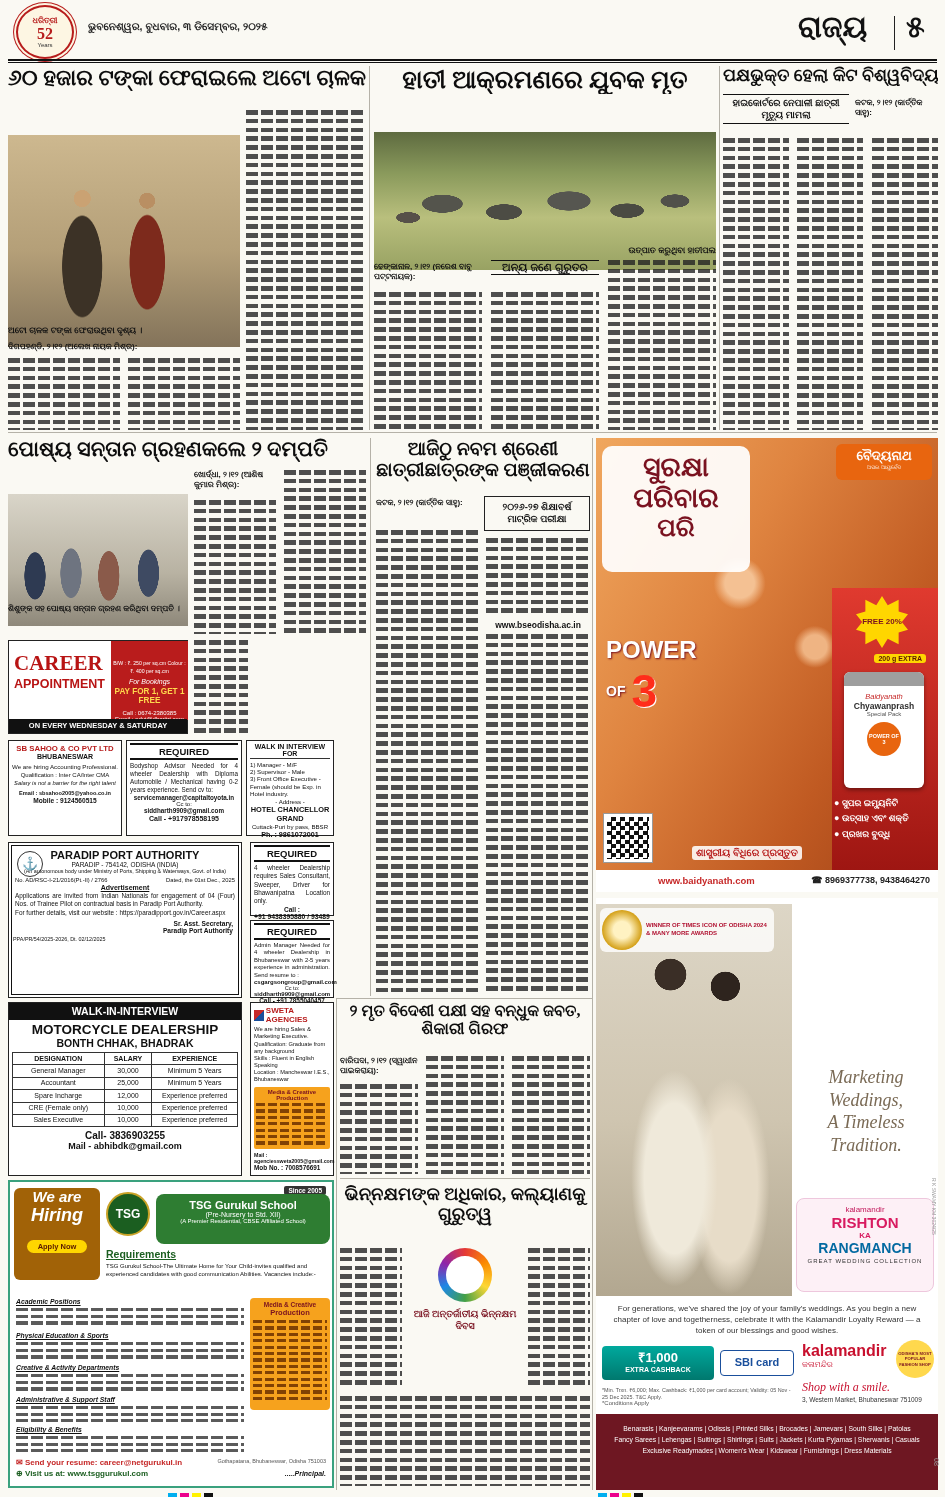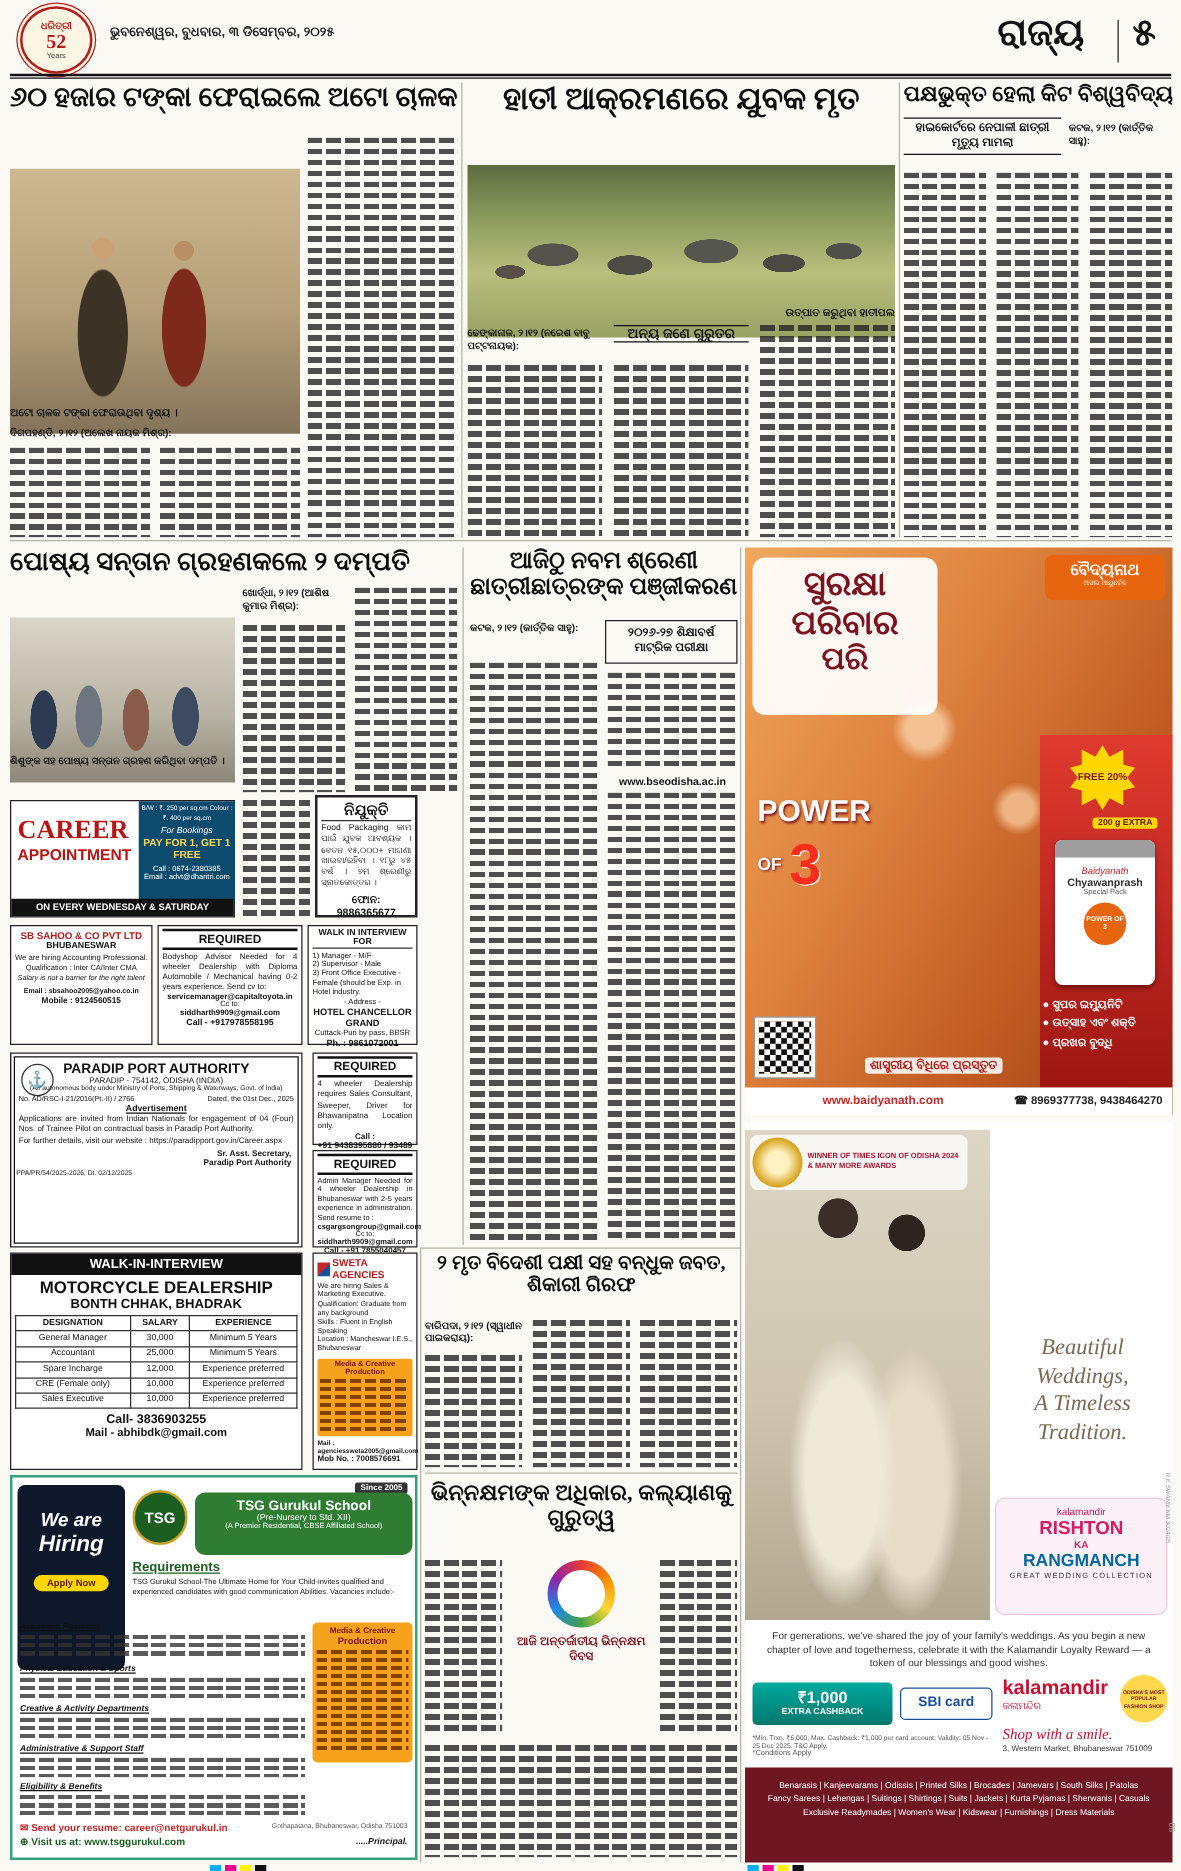--- a/index.html
+++ b/index.html
@@ -96,37 +96,32 @@
     <div class="abs photo photo-group" style="left:0;top:32px;width:180px;height:132px"></div>
     <div class="abs cap" style="left:0;top:166px;width:180px;font-size:8px">ଶିଶୁଙ୍କ ସହ ପୋଷ୍ୟ ସନ୍ତାନ ଗ୍ରହଣ କରିଥିବା ଦମ୍ପତି ।</div>
     <div class="abs dl" style="left:186px;top:32px;width:82px">ଖୋର୍ଦ୍ଧା, ୨।୧୨ (ଆଶିଷ କୁମାର ମିଶ୍ର):</div>
     <div class="abs sim" style="left:186px;top:62px;width:82px;height:134px"></div>
     <div class="abs sim" style="left:276px;top:32px;width:82px;height:164px"></div>
   </div>
 
   <div class="abs adbox" style="left:8px;top:640px;width:180px;height:94px">
     <div class="abs b serif" style="left:5px;top:10px;font-size:21px;color:#b81414">CAREER</div>
     <div class="abs b" style="left:5px;top:36px;font-size:12.5px;color:#b81414">APPOINTMENT</div>
-    <div class="abs ctr" style="left:102px;top:0;width:77px;height:79px;background:#0c4a6e;color:#fff;padding:1px 2px">
+    <div class="abs ctr" style="left:102px;top:0;width:77px;height:79px;background:#b91c1c;color:#fff;padding:18px 2px">
       <div style="font-size:5.2px">B/W : ₹. 250 per sq.cm  Colour : ₹. 400 per sq.cm</div>
       <div class="i" style="font-size:7px;margin-top:3px">For Bookings</div>
       <div class="b" style="font-size:8.2px;margin-top:2px;color:#ffd84d">PAY FOR 1, GET 1 FREE</div>
       <div style="font-size:6px;margin-top:5px">Call : 0674-2380385</div>
       <div style="font-size:6px">Email : advt@dharitri.com</div>
     </div>
     <div class="abs b ctr" style="left:0;bottom:0;width:178px;height:14px;background:#111;color:#fff;font-size:7.5px;line-height:14px">ON EVERY WEDNESDAY &amp; SATURDAY</div>
   </div>
 
   <div class="abs sim" style="left:194px;top:640px;width:54px;height:94px"></div>
 
-  <div class="abs adbox" style="left:252px;top:636px;width:82px;height:98px;border-width:2px;padding:3px">
-    <div class="b ctr" style="font-size:12px;border-bottom:1px solid #333;padding-bottom:1px">ନିଯୁକ୍ତି</div>
-    <div class="jst" style="font-size:6.8px;line-height:1.3;margin-top:2px">Food Packaging କାମ ପାଇଁ ଯୁବକ ଆବଶ୍ୟକ । ବେତନ ୧୫,୦୦୦+ ମାଗଣା ଖାଇବା/ରହିବା । ୧୮ରୁ ୪୫ ବର୍ଷ । ୭ମ ଶ୍ରେଣୀରୁ ସ୍ନାତକୋତ୍ତର ।</div>
-    <div class="b ctr" style="font-size:8.5px;margin-top:2px">ଫୋନ: 9886365677</div>
-  </div>
 
   <div class="abs adbox ctr" style="left:8px;top:740px;width:114px;height:96px;padding:3px 2px">
     <div class="b" style="font-size:7.8px;color:#b71c1c">SB SAHOO &amp; CO PVT LTD</div>
     <div class="b" style="font-size:7px">BHUBANESWAR</div>
     <div style="font-size:6.2px;margin-top:3px">We are hiring Accounting Professional.</div>
     <div style="font-size:6px;margin-top:2px">Qualification : Inter CA/Inter CMA</div>
     <div class="i" style="font-size:5.8px;margin-top:2px">Salary is not a barrier for the right talent</div>
     <div class="b" style="font-size:5.6px;margin-top:4px">Email : sbsahoo2005@yahoo.co.in</div>
     <div class="b" style="font-size:6.6px;margin-top:1px">Mobile : 9124560515</div>
   </div>
@@ -237,21 +232,21 @@
     <div style="font-size:5.7px;line-height:1.25">Location : Mancheswar I.E.S., Bhubaneswar</div>
     <div style="background:#f6a21d;border-radius:2px;margin-top:3px;padding:2px">
       <div class="b ctr" style="font-size:6px;color:#7a1220">Media &amp; Creative Production</div>
       <div class="sim onorange" style="height:44px;margin-top:2px"></div>
     </div>
     <div class="b" style="font-size:5.3px;margin-top:3px">Mail : agenciessweta2005@gmail.com</div>
     <div class="b" style="font-size:6.4px">Mob No. : 7008576691</div>
   </div>
 
   <div class="abs" style="left:8px;top:1180px;width:326px;height:308px;border:2px solid #3aa17e;background:#fff">
-    <div class="abs ctr" style="left:4px;top:6px;width:86px;height:148px;background:#0f172a;border-radius:6px;padding-top:20px">
+    <div class="abs ctr" style="left:4px;top:6px;width:86px;height:92px;background:#a16207;border-radius:6px;">
       <div class="b i" style="font-size:15px;color:#fff">We are</div>
       <div class="b i" style="font-size:18px;color:#fff">Hiring</div>
       <div class="b ctr" style="width:60px;height:13px;background:#ffd600;border-radius:7px;font-size:7.5px;line-height:13px;margin:14px auto 0;color:#5a1a00">Apply Now</div>
     </div>
     <div class="abs b ctr" style="left:96px;top:10px;width:44px;height:44px;border-radius:50%;background:#1b5e20;border:2px solid #c9a227;color:#fff;font-size:12px;line-height:40px">TSG</div>
     <div class="abs b" style="right:6px;top:4px;font-size:6.5px;background:#333;color:#fff;padding:1px 4px;border-radius:2px">Since 2005</div>
     <div class="abs ctr" style="left:146px;top:12px;width:174px;height:50px;background:#2e7d32;border-radius:8px;color:#fff;padding-top:5px">
       <div class="b" style="font-size:11px">TSG Gurukul School</div>
       <div style="font-size:7px">(Pre-Nursery to Std. XII)</div>
       <div style="font-size:6px">(A Premier Residential, CBSE Affiliated School)</div>
@@ -365,21 +360,21 @@
     </div>
   </div>
 
   <div class="abs" style="left:596px;top:898px;width:342px;height:592px;background:#fff">
     <div class="abs photo photo-wed" style="left:0;top:6px;width:196px;height:392px"></div>
     <div class="abs" style="left:4px;top:10px;width:174px;display:flex;gap:4px;align-items:center;background:rgba(255,255,255,.8);border-radius:6px;padding:2px">
       <div style="width:40px;height:40px;border-radius:50%;background:radial-gradient(#fff2c2 30%,#d4a017 70%,#a87b00);flex:0 0 40px"></div>
       <div class="b" style="font-size:6px;color:#b01030;line-height:1.3">WINNER OF TIMES ICON OF ODISHA 2024 &amp; MANY MORE AWARDS</div>
     </div>
     <div class="abs ctr serif i" style="left:204px;top:168px;width:132px;color:#7a6a55;font-size:18px;line-height:1.25">
-      <div>Beautiful</div>
+      <div>Marketing</div>
       <div>Weddings,</div>
       <div>A Timeless</div>
       <div>Tradition.</div>
     </div>
     <div class="abs ctr" style="left:200px;top:300px;width:138px;height:94px;background:#fdf0f6;border:1px solid #eec7dd;border-radius:8px;padding-top:6px">
       <div style="font-size:8px;color:#c2185b">kalamandir</div>
       <div class="b" style="font-size:15px;color:#d81b60">RISHTON</div>
       <div class="b" style="font-size:8px;color:#d81b60">KA</div>
       <div class="b" style="font-size:14px;color:#0369a1">RANGMANCH</div>
       <div style="font-size:6px;color:#333;letter-spacing:1px;margin-top:2px">GREAT WEDDING COLLECTION</div>

